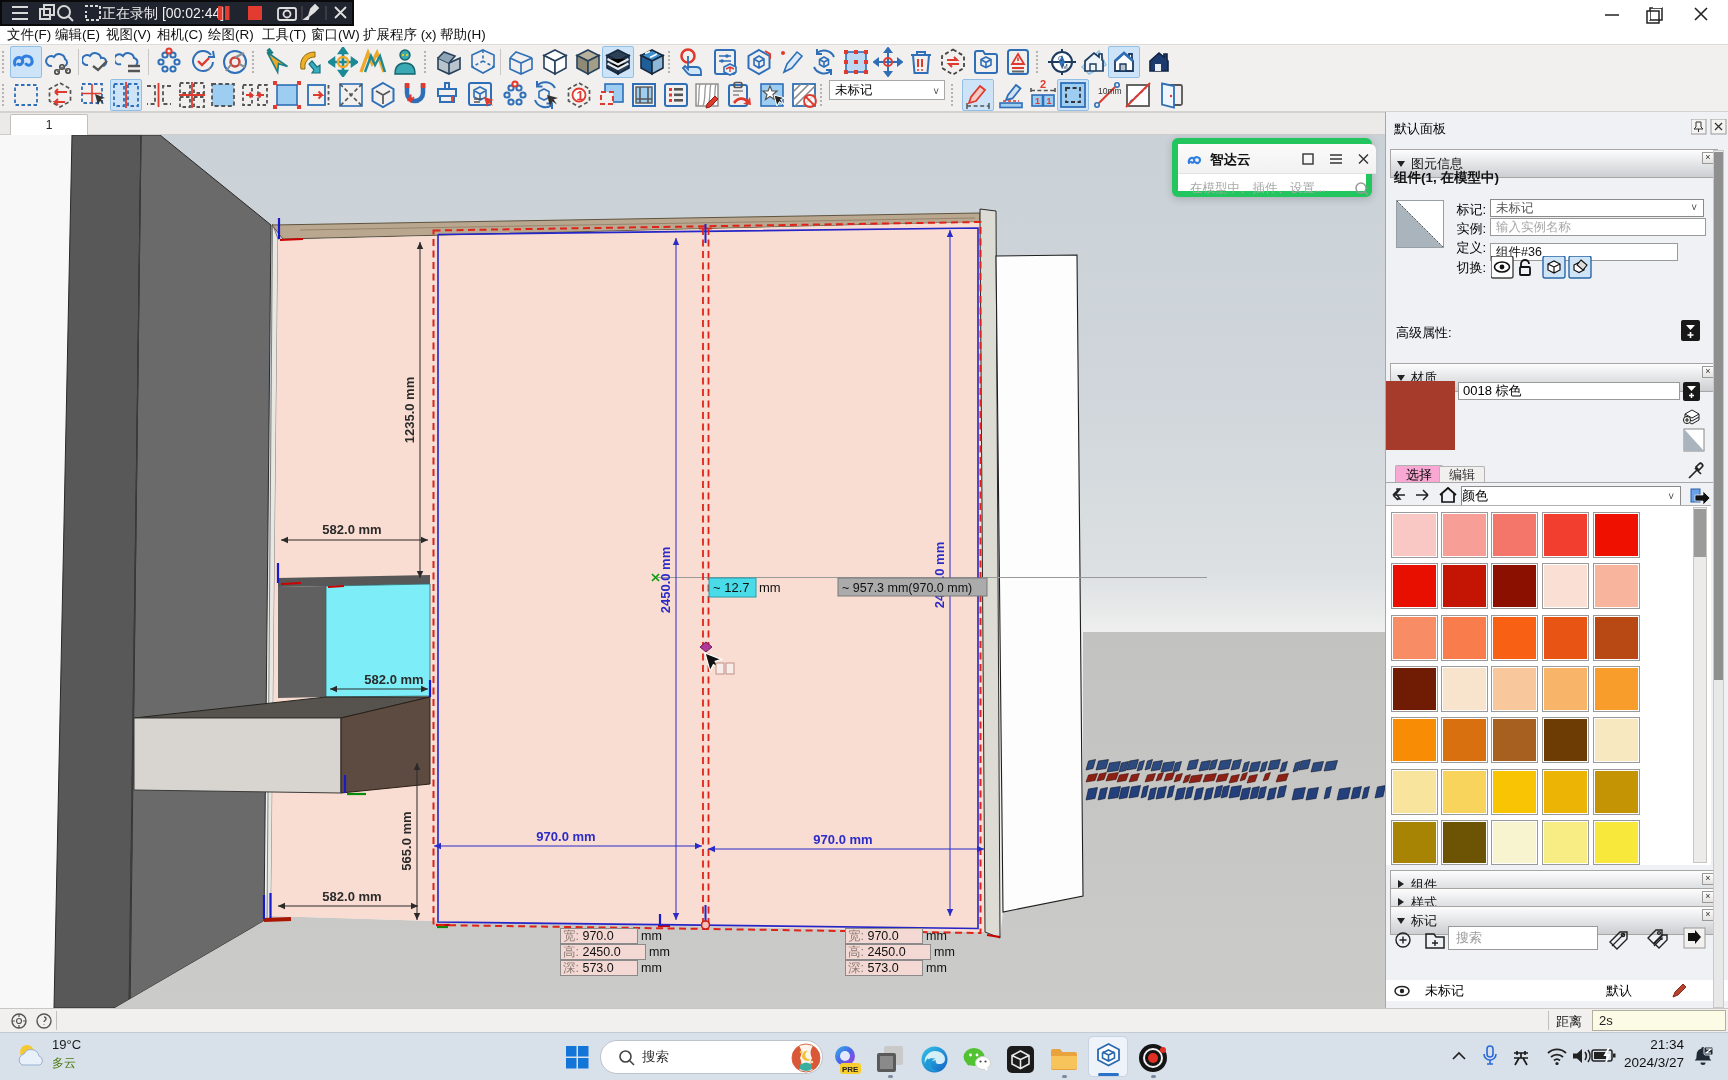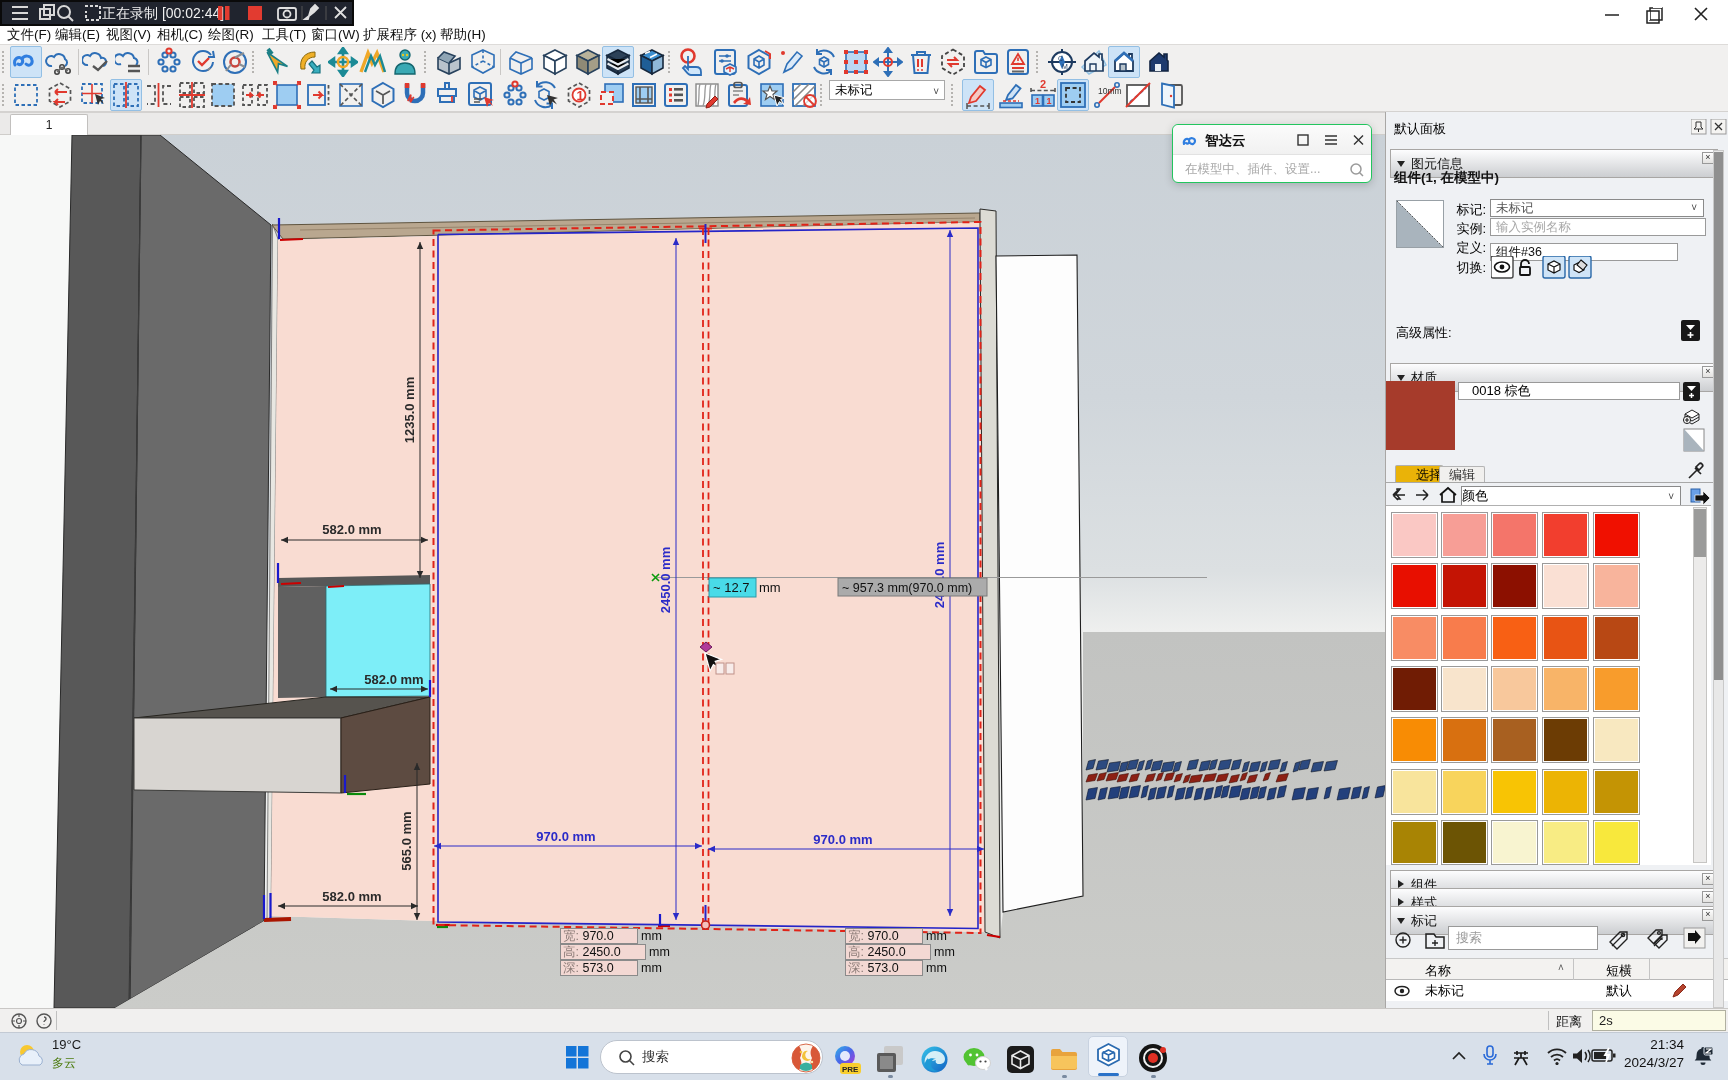--- a/index.html
+++ b/index.html
@@ -18,21 +18,21 @@
 .ti svg{display:block}
 .vsep{position:absolute;top:4px;width:1px;height:26px;background:#c9c7c5}
 .dots{position:absolute;top:6px;width:3px;height:22px;border-left:2px dotted #b5b3b0}
 #tabrow{position:absolute;left:0;top:112px;width:1385px;height:23px;background:#ebeae9;border-top:1px solid #d4d2d0;border-bottom:1px solid #cfcdca}
 #tab1{position:absolute;left:10px;top:1px;width:78px;height:21px;background:#fff;border:1px solid #c2c0be;border-bottom:none;border-radius:2px 2px 0 0;
  font-size:12px;color:#222;display:flex;align-items:center;justify-content:center}
 #statusbar{position:absolute;left:0;top:1008px;width:1728px;height:24px;background:#f1f0ef;border-top:1px solid #c9c7c5;font-size:12.5px;color:#222}
 #taskbar{position:absolute;left:0;top:1032px;width:1728px;height:48px;background:#d8e0ea;border-top:1px solid #c3cad4}
 #rightpanel{position:absolute;left:1385px;top:112px;width:343px;height:896px;background:#eff1f4;border-left:1px solid #a9a7a5}
 #viewport{position:absolute;left:0;top:135px;width:1385px;height:873px;background:#cfd6db}
-#floatwin{position:absolute;left:1172px;top:124px;width:200px;height:59px;background:#fff;border:1px solid #22c55e;border-radius:6px;
+#floatwin{position:absolute;left:1172px;top:138px;width:200px;height:59px;background:#fff;border:6px solid #22c55e;border-radius:6px;
  box-shadow:0 2px 8px rgba(0,0,0,.18)}
 .hdr{position:absolute;height:29px;background:linear-gradient(#fdfdfe,#ccced1);border:1px solid #a8a6a4;
  font-size:12px;color:#111;display:flex;align-items:center}
 .hx{position:absolute;right:3px;top:1.5px;width:12px;height:12px;background:linear-gradient(#fdfdfd,#e3e2e0);border:1px solid #999;
  font-size:9px;color:#333;display:flex;align-items:center;justify-content:center;line-height:1}
 </style></head><body>
 
 <div id="titlebar">
  <div style="position:absolute;right:240px;top:0;width:240px;height:26px"></div>
  <svg class="abs" style="left:1597px;top:0" width="131" height="30">
@@ -837,38 +837,38 @@
       <path d="M9.5 12 v6 M6.5 15 h6" stroke="#fff" stroke-width="1.6"></path>
     </svg>
  <div class="hdr abs" style="left:4px;top:251px;width:328px">
       <svg width="9" height="8" style="margin:0 5px 0 6px">
         <path d="M0 1 h8 l-4 6z" fill="#222"></path>
       </svg>
       <span style="font-size:13px">材质</span>
       <span class="hx">×</span>
     </div>
  <div class="abs" style="left:0px;top:269px;width:69px;height:69px;background:#a63b2b"></div>
- <div class="abs" style="left:72px;top:270px;width:222px;height:18px;background:#fff;border:1px solid #999;font-size:13px;line-height:16px"><span style="margin-left:13px">0018  棕色</span></div>
+ <div class="abs" style="left:72px;top:270px;width:222px;height:18px;background:#fff;border:1px solid #999;font-size:13px;line-height:16px"><span style="margin-left:4px">0018  棕色</span></div>
  <svg class="abs" style="left:297px;top:270px" width="22" height="72">
   <rect x="0" y="0" width="17" height="19" rx="2" fill="#181818"></rect>
       <path d="M4 4 h9 l-4.5 5z" fill="#fff"></path>
       <path d="M8.5 11 v5 M6 13.5 h5" stroke="#fff" stroke-width="1.5"></path>
   <g transform="translate(0,24)">
         <path d="M2 8 l7-4 7 4 -7 4z" fill="#fff" stroke="#222"></path>
         <path d="M2 8 v3 l7 4 7-4 v-3" fill="none" stroke="#222"></path>
         <path d="M2 11 v3 l7 4 7-4 v-3" fill="none" stroke="#222"></path>
         <circle cx="4" cy="14" r="3.6" fill="#fff" stroke="#222"></circle>
         <path d="M4 11.8 v4.4 M1.8 14 h4.4" stroke="#222" stroke-width="1.2"></path>
       </g>
   <g transform="translate(1,47)">
         <rect x="0" y="0" width="20" height="22" fill="#fff" stroke="#888"></rect>
         <polygon points="0,0 0,22 20,22" fill="#a9b4bd"></polygon>
       </g>
  </svg>
- <div class="abs" style="left:9px;top:353px;width:48px;height:17px;background:#eab308;border:1px solid #b0b0b0;border-bottom:none;border-radius:2px 2px 0 0;text-align:right;font-size:13px;line-height:17px">选择</div>
+ <div class="abs" style="left:9px;top:353px;width:48px;height:17px;background:#f9a8d4;border:1px solid #b0b0b0;border-bottom:none;border-radius:2px 2px 0 0;text-align:center;font-size:13px;line-height:17px">选择</div>
  <div class="abs" style="left:53px;top:354px;width:46px;height:16px;background:#f1f0ee;border:1px solid #b4b4b4;border-bottom:none;border-radius:2px 2px 0 0;text-align:center;font-size:13px;line-height:16px;color:#333">编辑</div>
  <div class="abs" style="left:0;top:370px;width:337px;height:1px;background:#a8a8a8"></div>
  <svg class="abs" style="left:300px;top:349px" width="20" height="20">
       <path d="M3 17 l8-8 M11 9 l2 2 M9 7 l6 6 M13 3 c2-2 5 1 3 3 l-3 3 -3-3z" stroke="#222" stroke-width="1.7" fill="none"></path>
     </svg>
  <svg class="abs" style="left:6px;top:373px" width="66" height="20">
    <path d="M1 10 h12 M1 10 l5-5 M1 10 l5 5 M5 5 v-1 h3 l-4 5 4 5 h-3 v-1" stroke="#222" stroke-width="1.5" fill="none"></path>
    <path d="M24 10 h12 M36 10 l-5-5 M36 10 l-5 5" stroke="#222" stroke-width="1.5" fill="none"></path>
    <path d="M48 10 l8-7 8 7 M50 9 v8 h12 v-8" stroke="#111" stroke-width="1.7" fill="none"></path>
  </svg>
@@ -953,27 +953,20 @@
         <path d="M2 12 l8-8 h6 v6 l-8 8z"></path>
         <circle cx="13" cy="7" r="1.4"></circle>
         <path d="M8 20 l8-8 h-2 M16 12 v2" stroke-width="1.2"></path>
         <path d="M6 16 l8-8 h5 v5 l-8 8z" transform="translate(2,1)"></path>
       </g>
    <g transform="translate(76,2)">
         <rect x="0" y="0" width="21" height="20" fill="#f2f1ef" stroke="#999"></rect>
         <path d="M4 5 h7 v-3 l6 7 -6 7 v-3 h-7z" fill="#111"></path>
       </g>
  </svg>
- <div class="abs" style="left:0;top:846px;width:343px;height:22px;background:#f3f2f0;border-top:1px solid #c8c8c8;border-bottom:1px solid #b8b8b8">
-   <span class="abs" style="left:39px;top:3px;font-size:13px">名称</span>
-   <span class="abs" style="left:172px;top:3px;color:#555;font-size:10px">˄</span>
-   <span class="abs" style="left:220px;top:3px;font-size:13px">短横</span>
-   <div class="abs" style="left:187px;top:0;width:1px;height:22px;background:#c4c4c4"></div>
-   <div class="abs" style="left:263px;top:0;width:1px;height:22px;background:#c4c4c4"></div>
- </div>
  <div class="abs" style="left:0;top:868px;width:343px;height:21px;background:#fff">
    <svg class="abs" style="left:8px;top:4px" width="18" height="14">
         <ellipse cx="8" cy="7" rx="7" ry="4.6" fill="none" stroke="#222" stroke-width="1.5"></ellipse>
         <circle cx="8" cy="7" r="2.2" fill="#222"></circle>
       </svg>
    <span class="abs" style="left:39px;top:2px;font-size:13px">未标记</span>
    <span class="abs" style="left:220px;top:2px;font-size:13px">默认</span>
    <svg class="abs" style="left:285px;top:3px" width="18" height="16">
         <path d="M2 14 l2-5 8-8 3 3 -8 8z" fill="#b5432e" stroke="#8a2a1a"></path>
       </svg>

